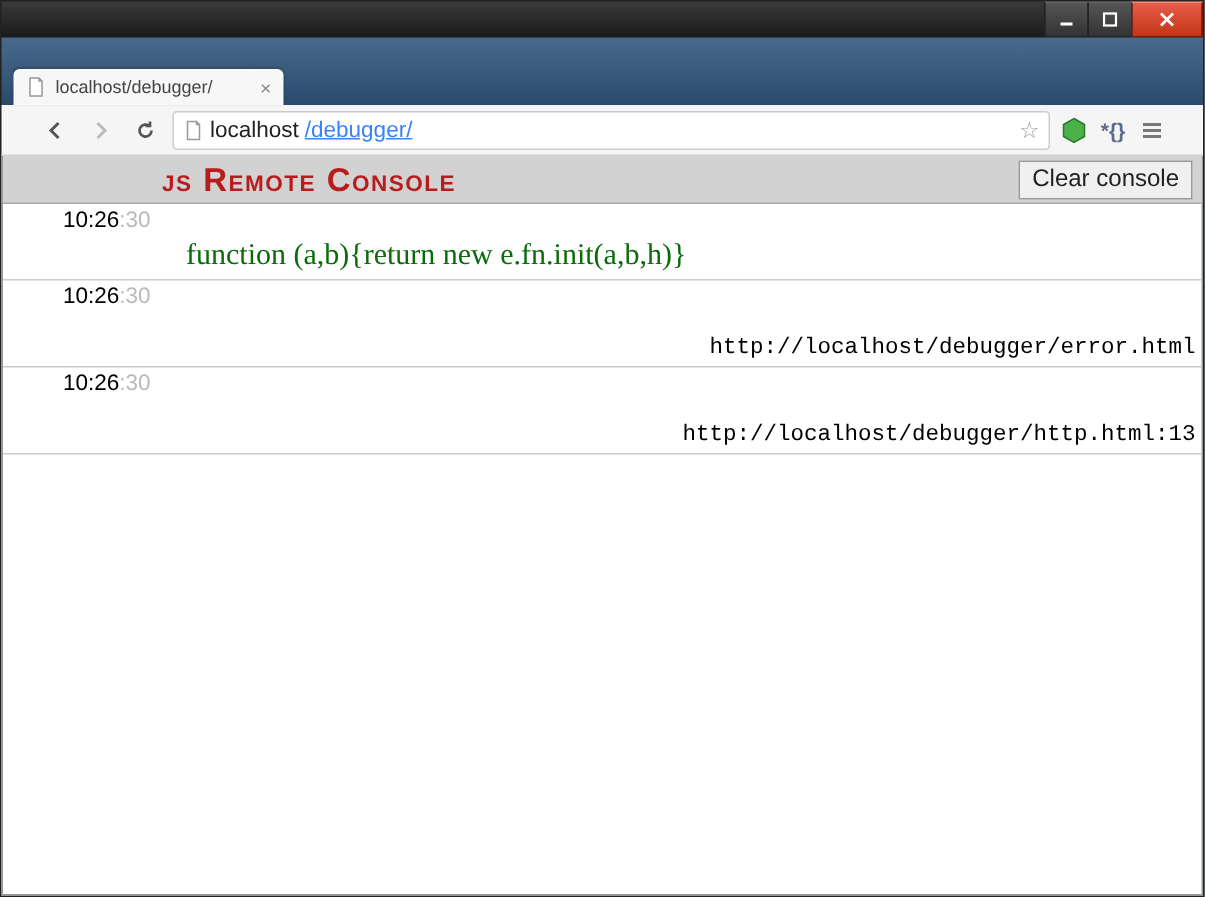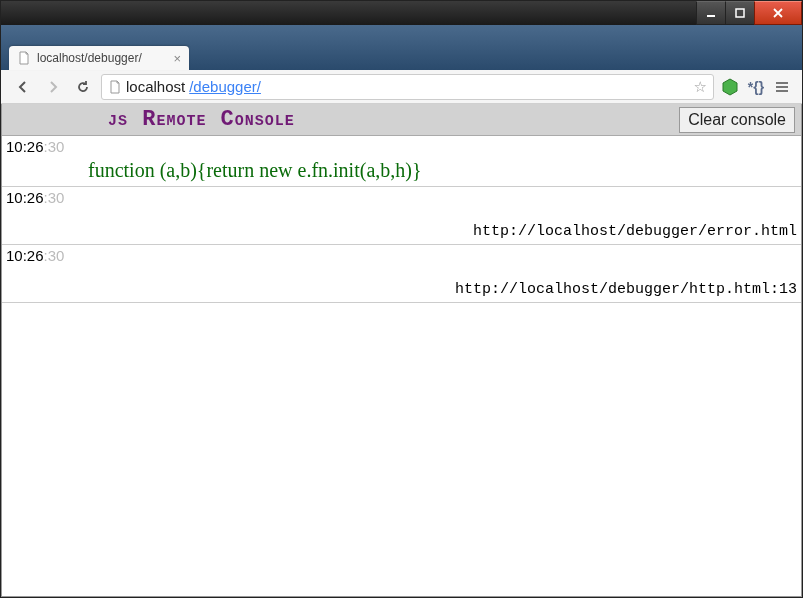--- a/index.html
+++ b/index.html
@@ -79,21 +79,21 @@
     line-height: 1;
   }
 
   
   .toolbar {
     height: 34px;
     background: #f5f5f5;
     border-bottom: 1px solid #d0d0d0;
     display: flex;
     align-items: center;
-    padding: 0 10px;
+    padding: 0 24px;
     gap: 6px;
   }
   .nav-btn {
     width: 24px;
     height: 24px;
     display:flex;
     align-items:center;
     justify-content:center;
     color: #555;
     border-radius: 2px;
@@ -133,25 +133,25 @@
   }
   .app-header {
     background: #d2d2d2;
     height: 32px;
     display: flex;
     align-items: center;
     padding: 0 6px;
     border-bottom: 1px solid #aaa;
   }
   .app-title {
-    font-family: Liberation Mono, monospace;
+    font-family: Liberation Sans, sans-serif;
     font-variant: small-caps;
     font-weight: bold;
     font-size: 22px;
-    color: #701a75;
+    color: #b91c1c;
     margin-left: 100px;
     letter-spacing: 1px;
   }
   .clear-btn {
     margin-left: auto;
     background: #f0f0f0;
     border: 1px solid #999;
     font-size: 16px;
     padding: 3px 8px;
     color: #222;
@@ -160,20 +160,21 @@
 
   .entries { flex:1; overflow:auto; }
   .entry {
     display: grid;
     grid-template-columns: 80px 1fr auto;
     grid-template-rows: auto auto;
     font-size: 14px;
     border-bottom: 1px solid #ccc;
     align-items: start;
     column-gap: 6px;
+    padding-left: 36px;
   }
   .entry .ts {
     grid-column: 1;
     grid-row: 1;
     font-family: Arial, sans-serif;
     font-size: 15px;
     color: #000;
     padding: 2px 4px;
   }
   .entry .ts .sec { color: #bbb; }

